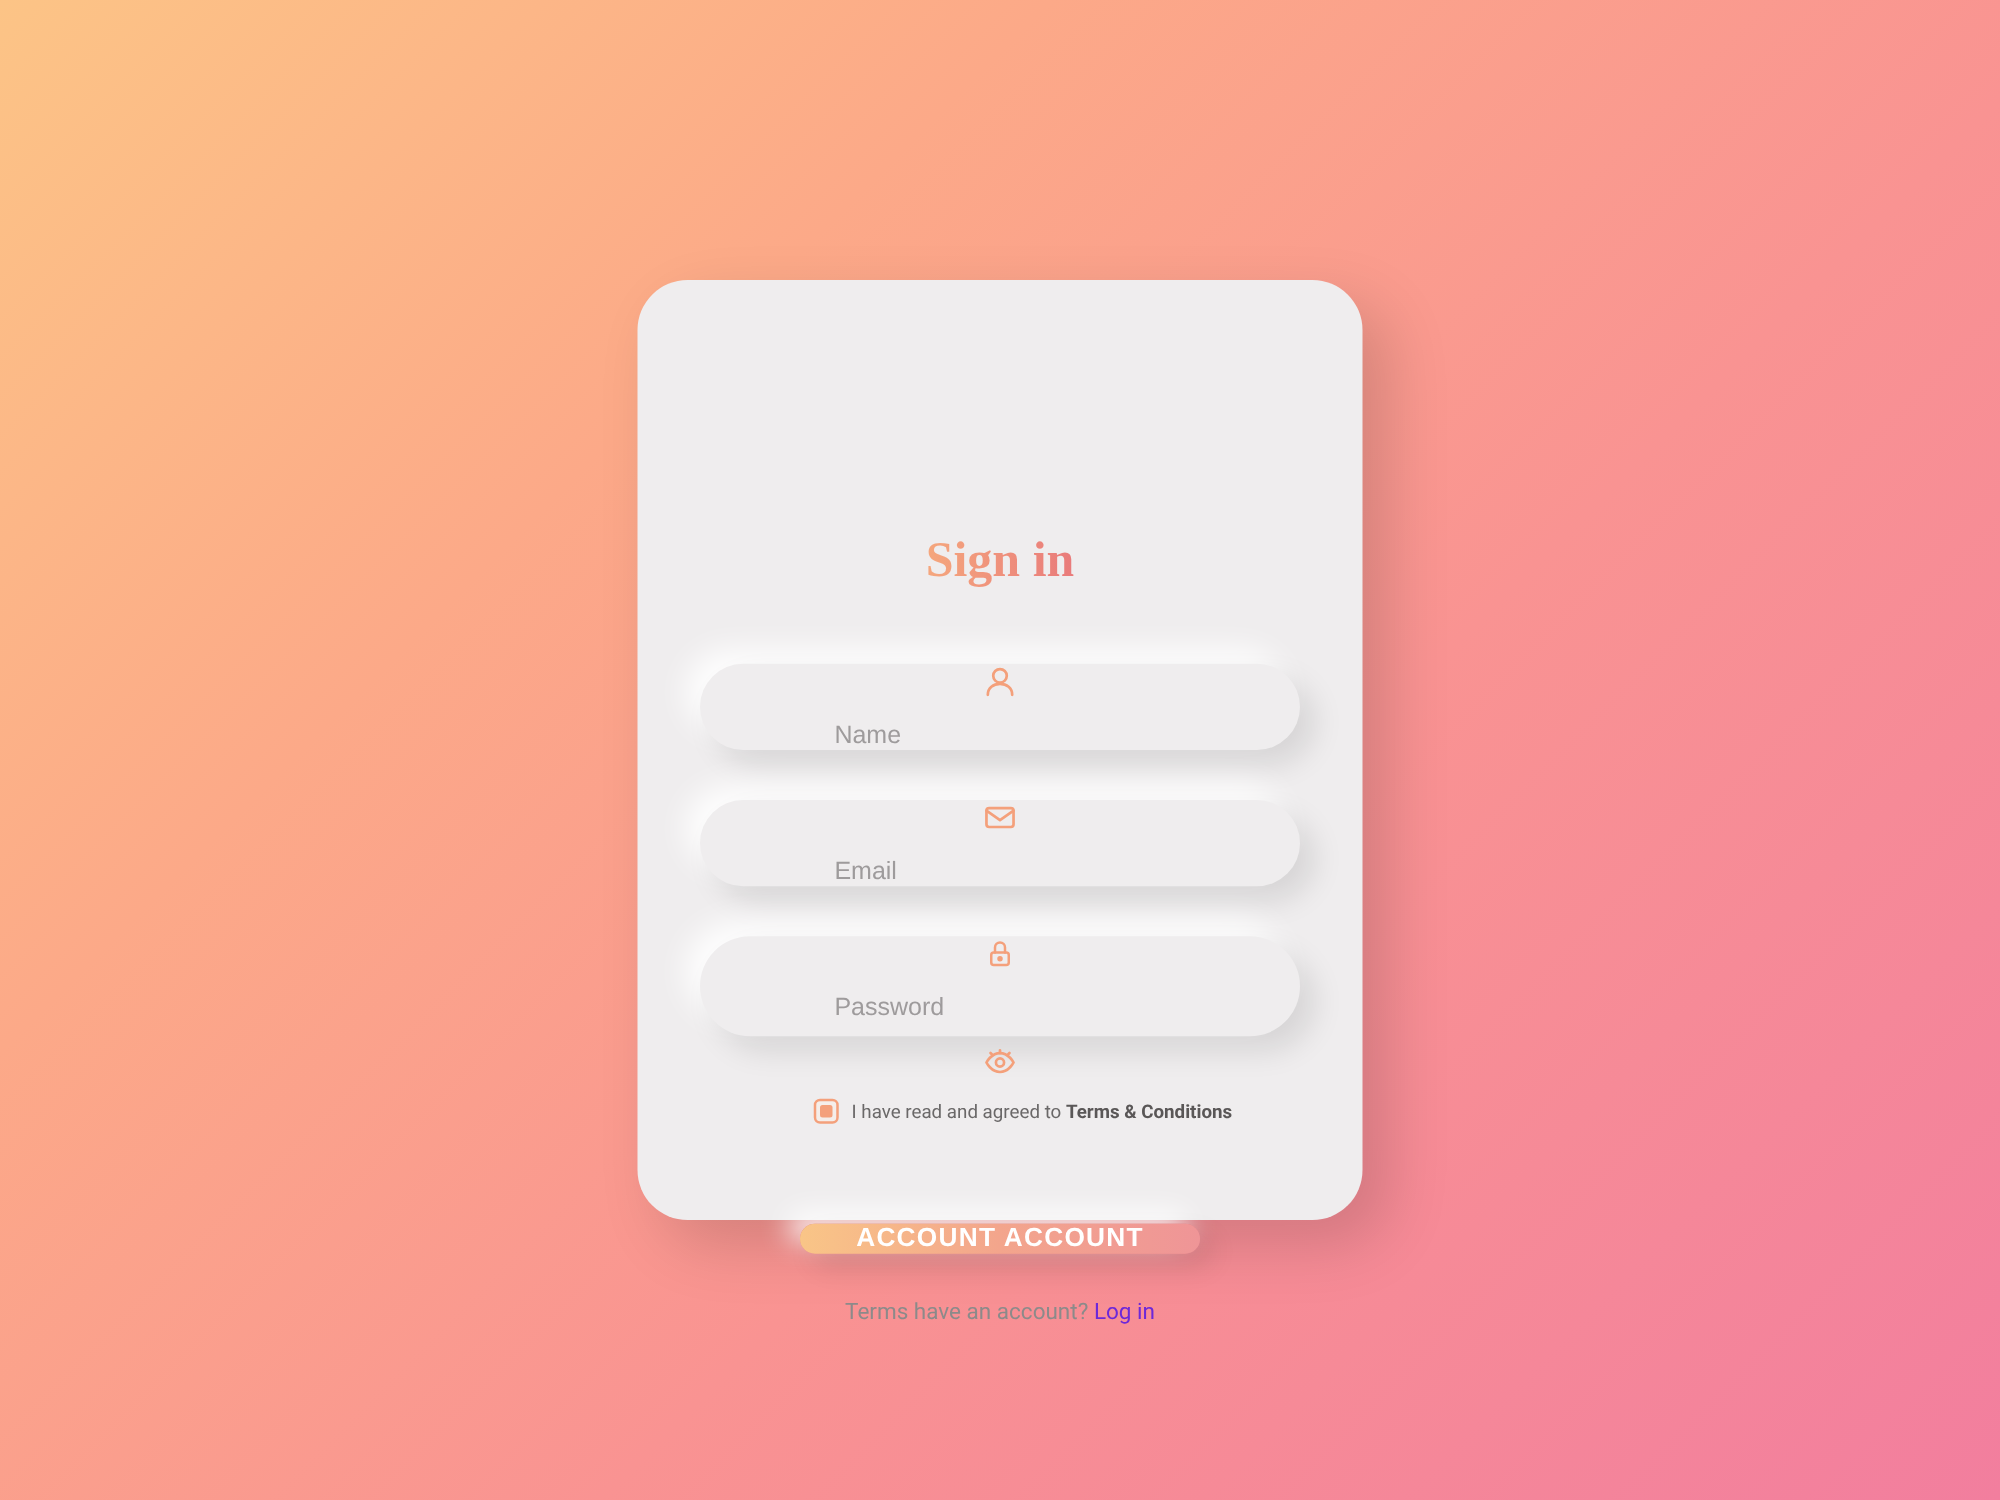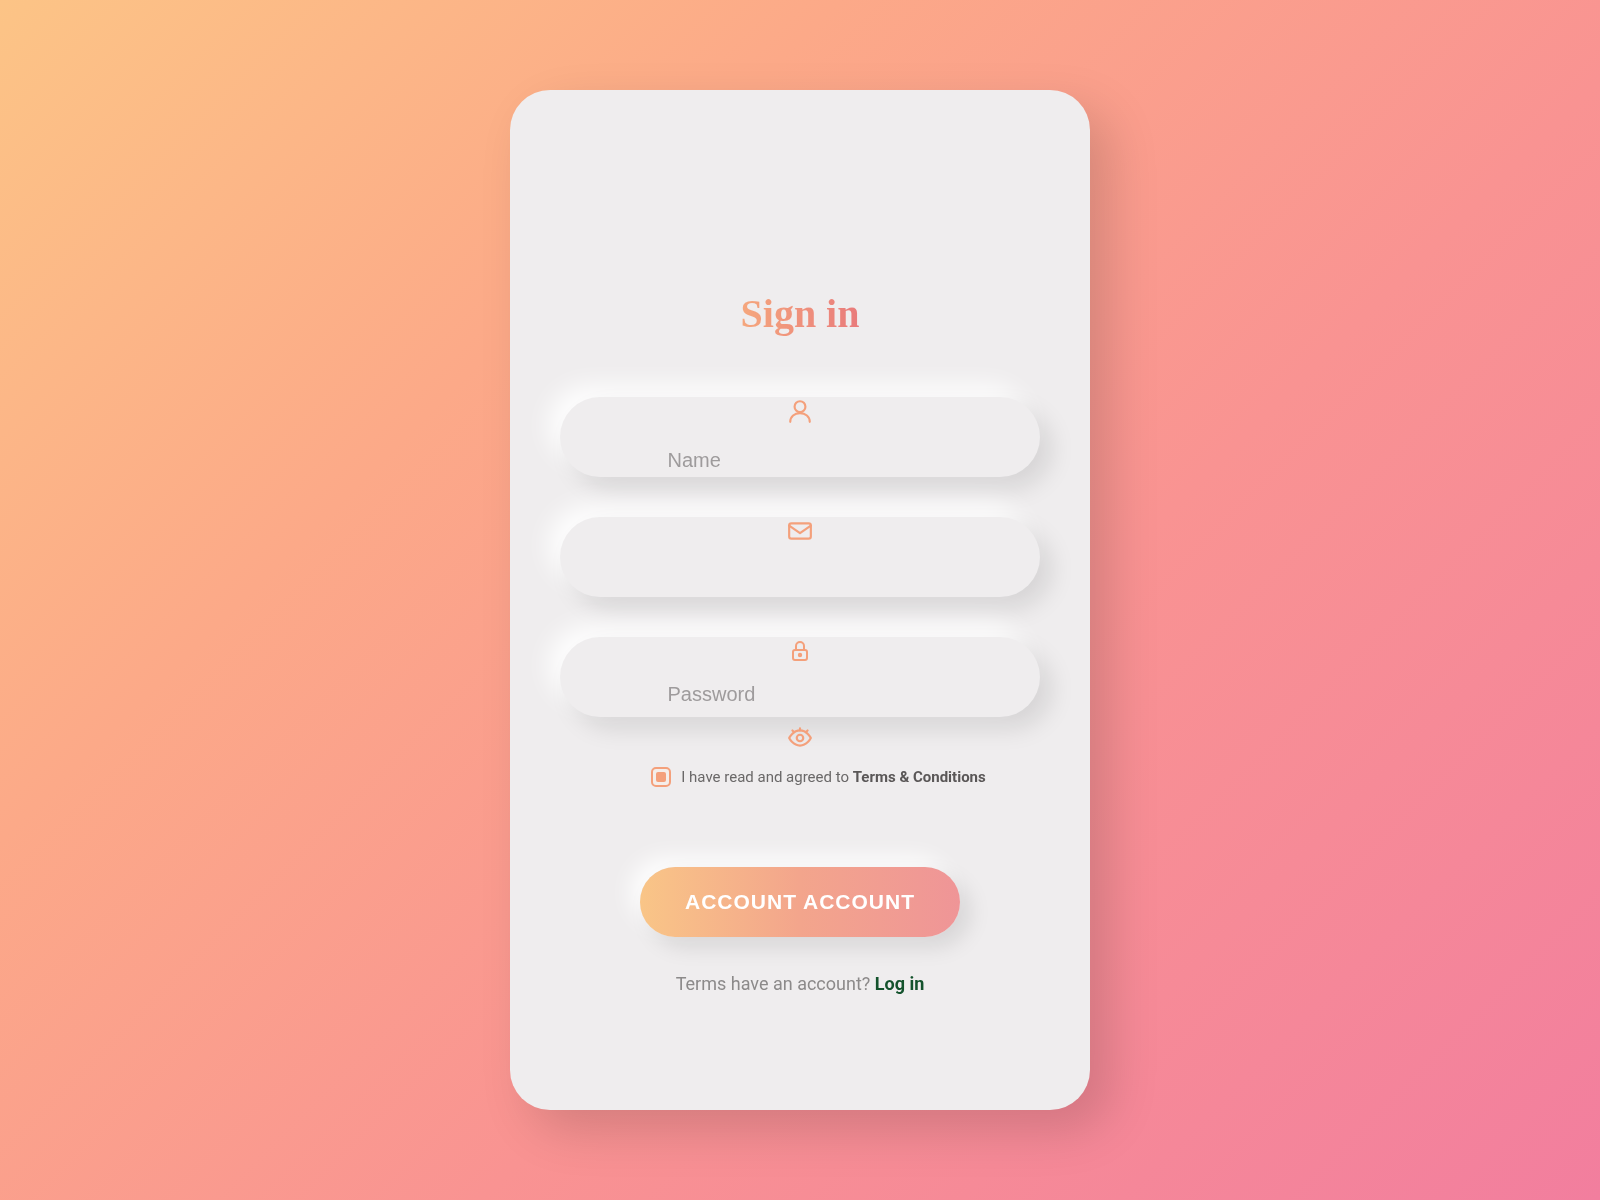--- a/index.html
+++ b/index.html
@@ -11,21 +11,21 @@
       width: 1600px;
       height: 1200px;
       background: linear-gradient(135deg, #fcc486 0%, #fca988 30%, #f99392 60%, #f27e9e 100%);
       display: flex;
       align-items: center;
       justify-content: center;
       font-family: -apple-system, BlinkMacSystemFont, "Segoe UI", Roboto, Helvetica, Arial, sans-serif;
     }
     .card {
       width: 580px;
-      height: 1020px;
+      height: 752px;
       background: #efedee;
       border-radius: 40px;
       box-shadow: 20px 20px 50px rgba(0,0,0,0.15);
       padding: 200px 50px 0 50px;
       display: flex;
       flex-direction: column;
       align-items: center;
     }
     .title {
       font-family: Georgia, "Times New Roman", serif;
@@ -123,22 +123,22 @@
       letter-spacing: 1px;
       cursor: pointer;
       box-shadow: 10px 10px 22px rgba(0,0,0,0.10), -10px -10px 22px rgba(255,255,255,0.9);
       margin-bottom: 36px;
     }
     .login-row {
       font-size: 18px;
       color: #8c8a8a;
     }
     .login-link {
-      color: #14532d;
-      font-weight: 700;
+      color: #6d28d9;
+      font-weight: 400;
       cursor: pointer;
       text-decoration: none;
     }
   </style>
 </head>
 <body>
 
 <div class="card">
   <h1 class="title">Sign in</h1>
 
@@ -152,20 +152,21 @@
     <input type="text" placeholder="Name" style="">
   </div>
 
   <div class="input-field">
     <span class="icon">
       <svg viewBox="0 0 24 24" width="26" height="26" fill="none" stroke="currentColor" stroke-width="2" stroke-linecap="round" stroke-linejoin="round">
         <rect x="2" y="5" width="20" height="14" rx="2"></rect>
         <path d="M2 7l10 7 10-7"></path>
       </svg>
     </span>
+    <input type="email" placeholder="Email" style="">
   </div>
 
   <div class="input-field">
     <span class="icon">
       <svg viewBox="0 0 24 24" width="24" height="24" fill="none" stroke="currentColor" stroke-width="2" stroke-linecap="round" stroke-linejoin="round">
         <rect x="5" y="11" width="14" height="10" rx="2"></rect>
         <path d="M8 11V7a4 4 0 0 1 8 0v4"></path>
         <circle cx="12" cy="16" r="1.2" fill="currentColor"></circle>
       </svg>
     </span>

